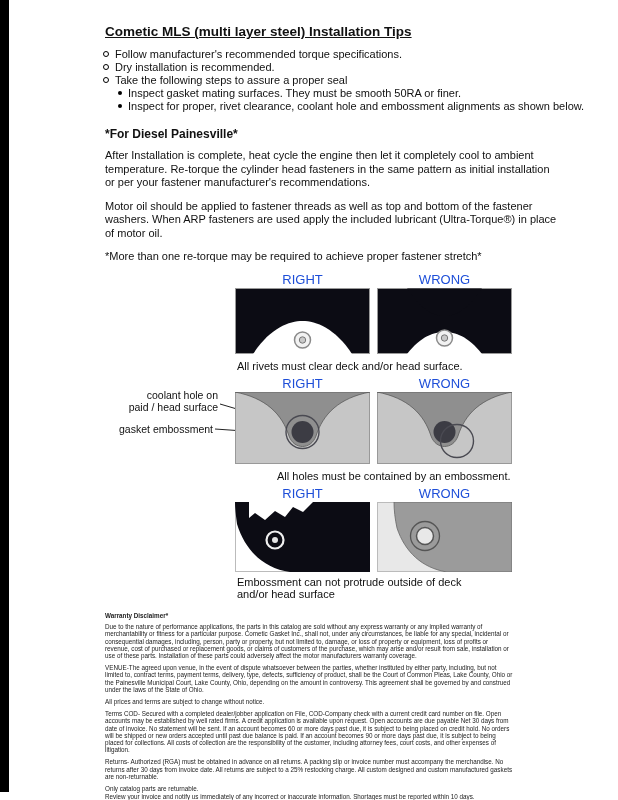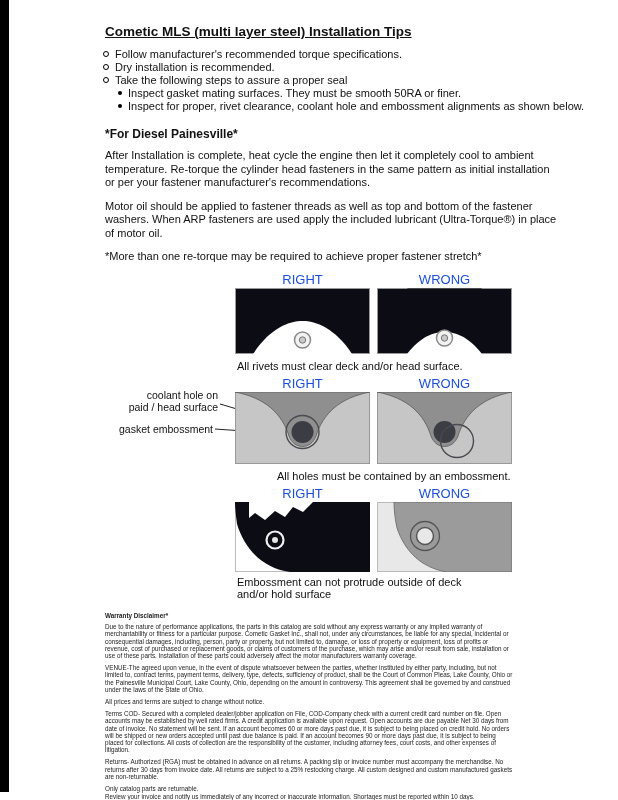--- a/index.html
+++ b/index.html
@@ -134,21 +134,21 @@
       <circle cx="40" cy="38" r="8.5" fill="#0c0c14" stroke="#f0f0f0" stroke-width="2.2"></circle>
       <circle cx="40" cy="38" r="3" fill="#e6e6e6"></circle>
     </svg>
     <svg class="fig-img" style="left:377px;" width="135" height="70" viewBox="0 0 135 70">
       <rect x="0.5" y="0.5" width="134" height="69" fill="#e8e8e8" stroke="#bbb"></rect>
       <path d="M135,0 V70 H70 C45,66 28,50 20,26 C18,17 17,8 17,0 Z" fill="#9b9b9b" stroke="#666" stroke-width="0.8"></path>
       <circle cx="48" cy="34" r="8.5" fill="#e8e8e8" stroke="#555" stroke-width="1.5"></circle>
       <circle cx="48" cy="34" r="14.5" fill="none" stroke="#555" stroke-width="1.3"></circle>
     </svg>
     <span class="fig-caption" style="left:237px;top:90px;">Embossment can not protrude outside of deck</span>
-    <span class="fig-caption" style="left:237px;top:102px;">and/or hold surface</span>
+    <span class="fig-caption" style="left:237px;top:102px;">and/or head surface</span>
   </div>
 
   <div class="legal">
     <div class="lh">Warranty Disclaimer*</div>
     <div class="lp">Due to the nature of performance applications, the parts in this catalog are sold without any express warranty or any implied warranty of merchantability or fitness for a particular purpose.  Cometic Gasket Inc., shall not, under any circumstances, be liable for any special, incidental or consequential damages, including, person, party or property, but not limited to, damage, or loss of property or equipment, loss of profits or revenue, cost of purchased or replacement goods, or claims of customers of the purchase, which may arise and/or result from sale, installation or use of these parts.  Installation of these parts could adversely affect the motor manufacturers warranty coverage.</div>
     <div class="lp">VENUE-The agreed upon venue, in the event of dispute whatsoever between the parties, whether instituted by either party, including, but not limited to, contract terms, payment terms, delivery, type, defects, sufficiency of product, shall be the Court of Common Pleas, Lake County, Ohio or the Painesville Municipal Court, Lake County, Ohio, depending on the amount in controversy. This agreement shall be governed by and construed under the laws of the State of Ohio.</div>
     <div class="lp">All prices and terms are subject to change without notice.</div>
     <div class="lp">Terms COD- Secured with a completed dealer/jobber application on File, COD-Company check with a current credit card number on file.  Open accounts may be established by well rated firms.  A credit application is available upon request.  Open accounts are due payable Net 30 days from date of invoice.  No statement will be sent.  If an account becomes 60 or more days past due, it is subject to being placed on credit hold.  No orders will be shipped or new orders accepted until past due balance is paid.  If an account becomes 90 or more days past due, it is subject to being placed for collections.  All costs of collection are the responsibility of the customer, including attorney fees, court costs, and other expenses of litigation.</div>
     <div class="lp">Returns- Authorized (RGA) must be obtained in advance on all returns.  A packing slip or invoice number must accompany the merchandise.  No returns after 30 days from invoice date.  All returns are subject to a 25% restocking charge.  All custom designed and custom manufactured gaskets are non-returnable.</div>
     <div class="lp" style="margin-bottom:1px;">Only catalog parts are returnable.</div>

